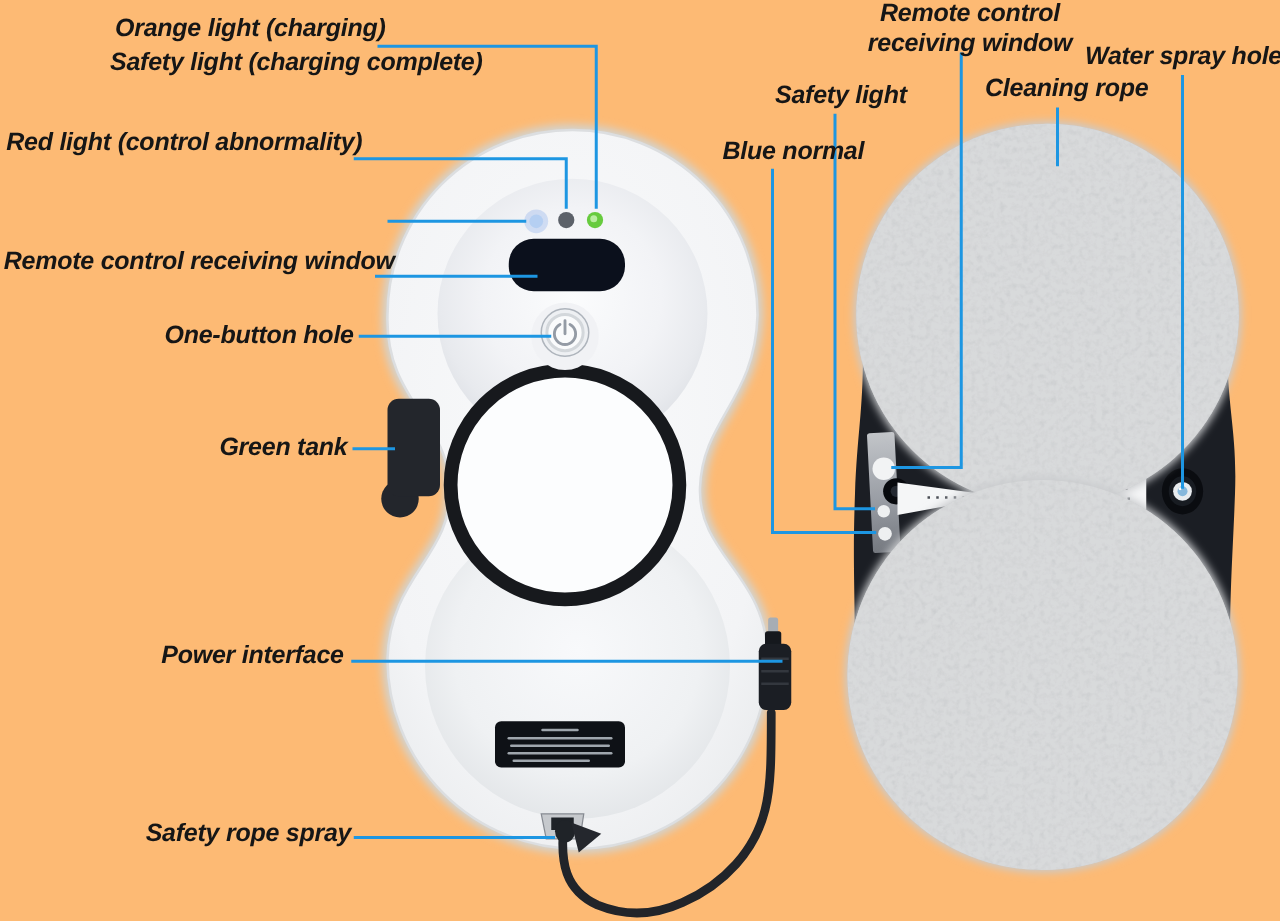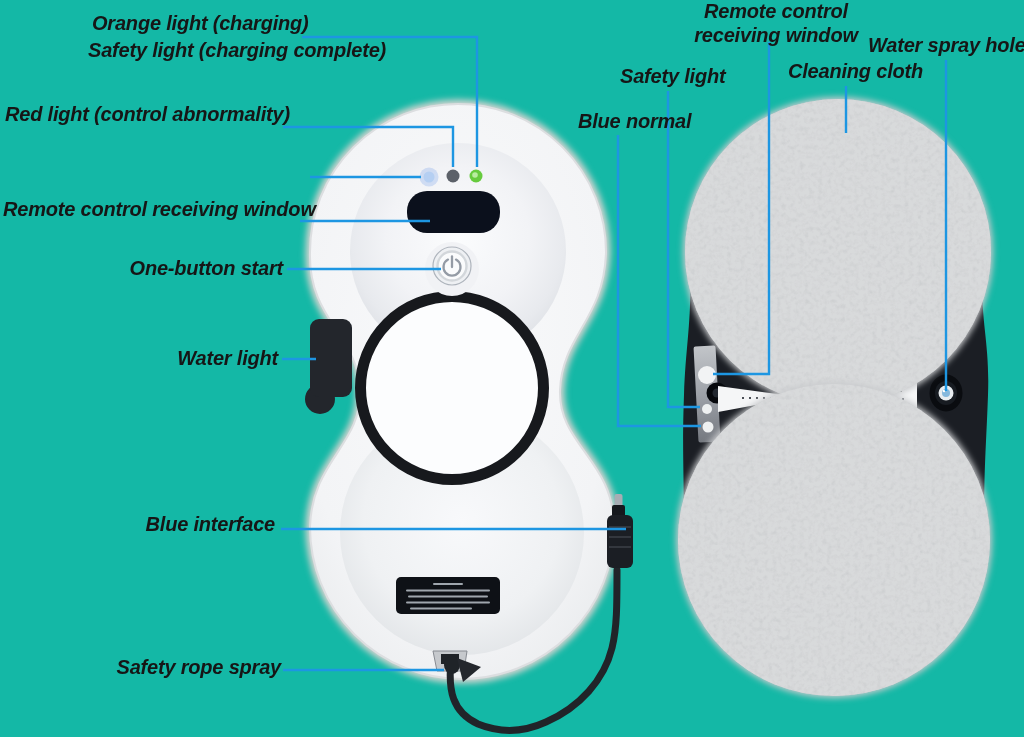--- a/index.html
+++ b/index.html
@@ -1,17 +1,17 @@
 <!DOCTYPE html>
 <html><head>
 <meta charset="utf-8">
 <style>
   html,body{margin:0;padding:0;background:#fff;}
   #canvas{
-    position:relative;width:1024px;height:737px;background:#14b8a6;overflow:hidden;
+    position:relative;width:1024px;height:737px;background:#fdba74;overflow:hidden;
     font-family:"Liberation Sans","DejaVu Sans",sans-serif;
     text-decoration:underline;
   }
   #art{position:absolute;left:0;top:0;}
   .lbl{
     position:absolute;font-style:italic;font-weight:600;font-size:20px;
     color:#161616;white-space:nowrap;letter-spacing:-0.2px;line-height:1.18;
   }
   .lbl.wrap{white-space:normal;text-align:center;}
 </style>
@@ -193,24 +193,24 @@
       <polyline points="668,91 668,407 700,407"></polyline>
       <polyline points="846,86 846,133"></polyline>
       <polyline points="618,135 618,426 701,426"></polyline>
     </g>
   </svg>
 
   <div class="lbl" style="left:92px;top:12px">Orange light (charging)</div>
   <div class="lbl" style="left:88px;top:39px">Safety light (charging complete)</div>
   <div class="lbl" style="left:5px;top:103px">Red light (control abnormality)</div>
   <div class="lbl" style="left:3px;top:198px">Remote control receiving window</div>
-  <div class="lbl" style="right:741px;top:257px">One-button start</div>
-  <div class="lbl" style="right:746px;top:347px">Water light</div>
-  <div class="lbl" style="right:749px;top:513px">Blue interface</div>
+  <div class="lbl" style="right:741px;top:257px">One-button hole</div>
+  <div class="lbl" style="right:746px;top:347px">Green tank</div>
+  <div class="lbl" style="right:749px;top:513px">Power interface</div>
   <div class="lbl" style="right:743px;top:656px">Safety rope spray</div>
 
   <div class="lbl wrap" style="left:688px;top:0px;width:176px">Remote control receiving window</div>
   <div class="lbl" style="left:868px;top:34px">Water spray hole</div>
   <div class="lbl" style="left:620px;top:65px">Safety light</div>
-  <div class="lbl" style="left:788px;top:60px">Cleaning cloth</div>
+  <div class="lbl" style="left:788px;top:60px">Cleaning rope</div>
   <div class="lbl" style="left:578px;top:110px">Blue normal</div>
 
 </div>
 
 </body></html>

